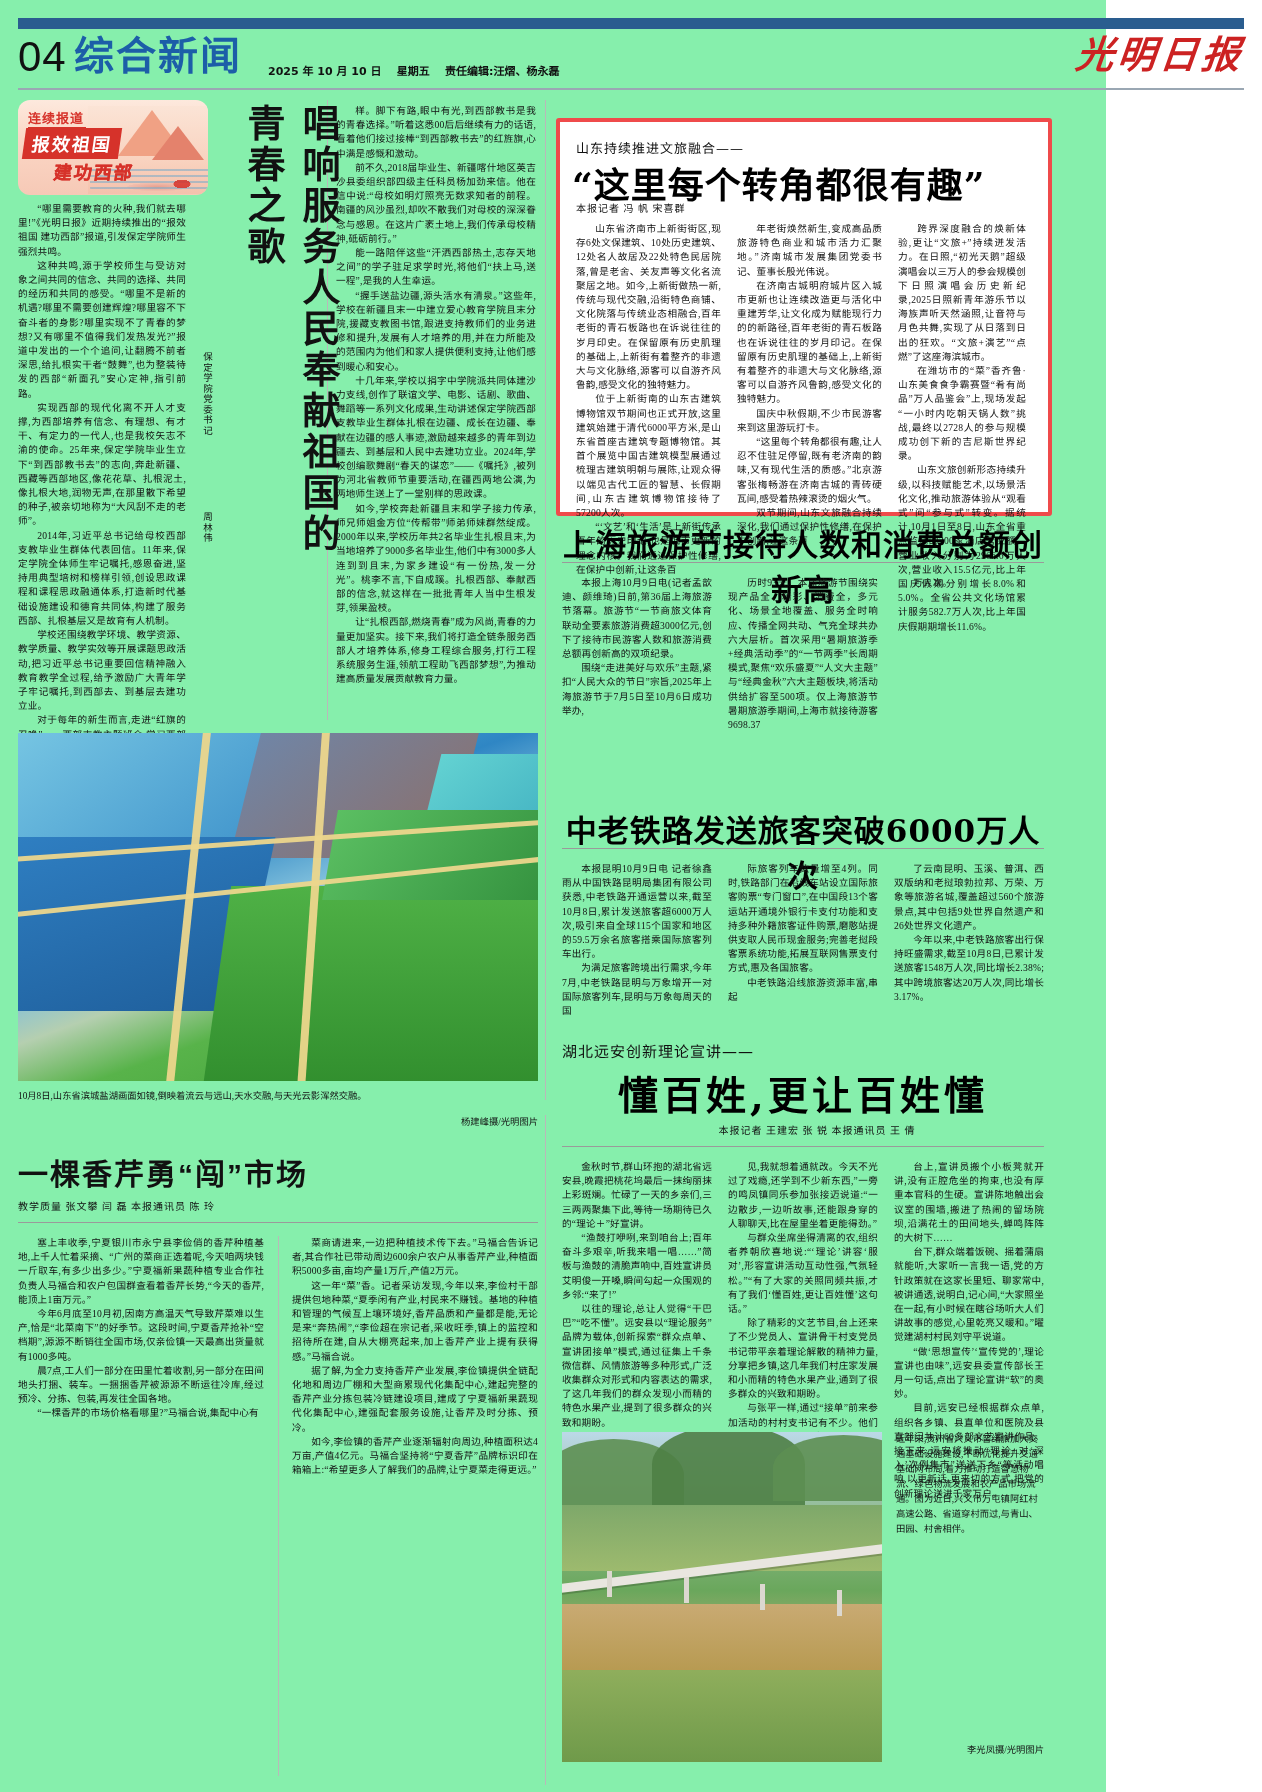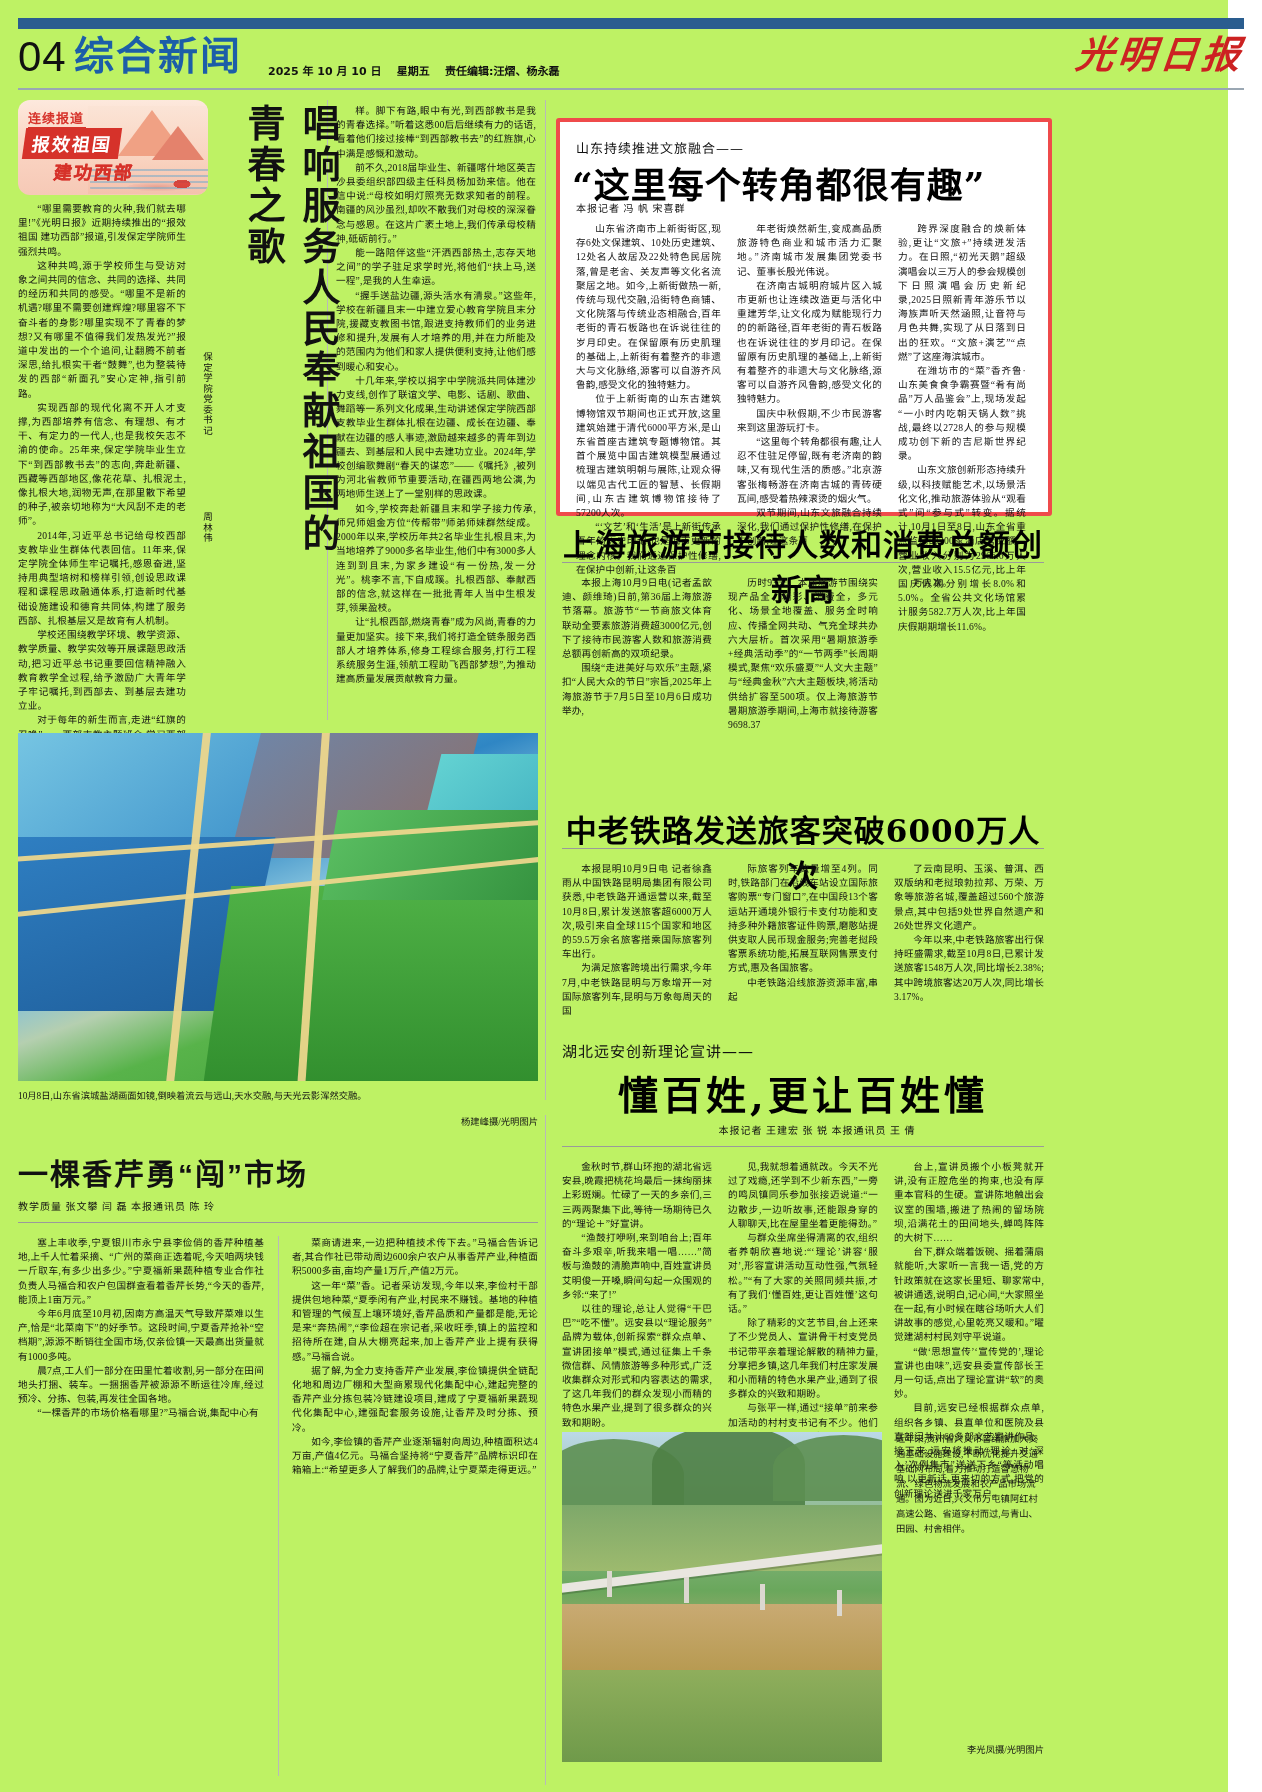--- a/index.html
+++ b/index.html
@@ -2,21 +2,21 @@
 <html lang="zh-CN"><head>
 <meta charset="utf-8">
 <title>光明日报 04 综合新闻</title>
 <style>
   html,body{margin:0;padding:0;background:#fff;}
   body{
     width:1262px;height:1792px;
     font-family:"Liberation Serif","DejaVu Serif",serif;
     color:#000;position:relative;overflow:hidden;
   }
-  .page{width:1228px;height:1792px;position:relative;background:#bef264;}
+  .page{width:1106px;height:1792px;position:relative;background:#86efac;}
 
   
   .top-rule{position:absolute;left:18px;top:18px;width:1226px;height:11px;background:#2a5d8f;}
   .masthead{position:absolute;left:18px;top:34px;width:1226px;height:48px;}
   .folio{position:absolute;left:0;top:2px;font-size:42px;line-height:42px;font-family:"Liberation Sans",sans-serif;font-weight:400;letter-spacing:1px;color:#111;}
   .section-name{position:absolute;left:56px;top:0px;font-size:40px;line-height:44px;font-weight:700;color:#1c5ea8;font-family:"DejaVu Sans",sans-serif;letter-spacing:2px;}
   .dateline{position:absolute;left:250px;top:28px;font-size:11px;font-family:"DejaVu Sans",sans-serif;font-weight:700;color:#111;white-space:nowrap;}
   .nameplate{position:absolute;right:0;top:-4px;width:250px;height:52px;}
   .nameplate-text{font-family:"Liberation Serif",serif;font-size:38px;font-weight:700;color:#cc2222;letter-spacing:4px;font-style:italic;transform:skewX(-6deg);text-align:right;line-height:50px;}
   .head-rule{position:absolute;left:18px;top:88px;width:1226px;height:2px;background:#9aa7b3;}

